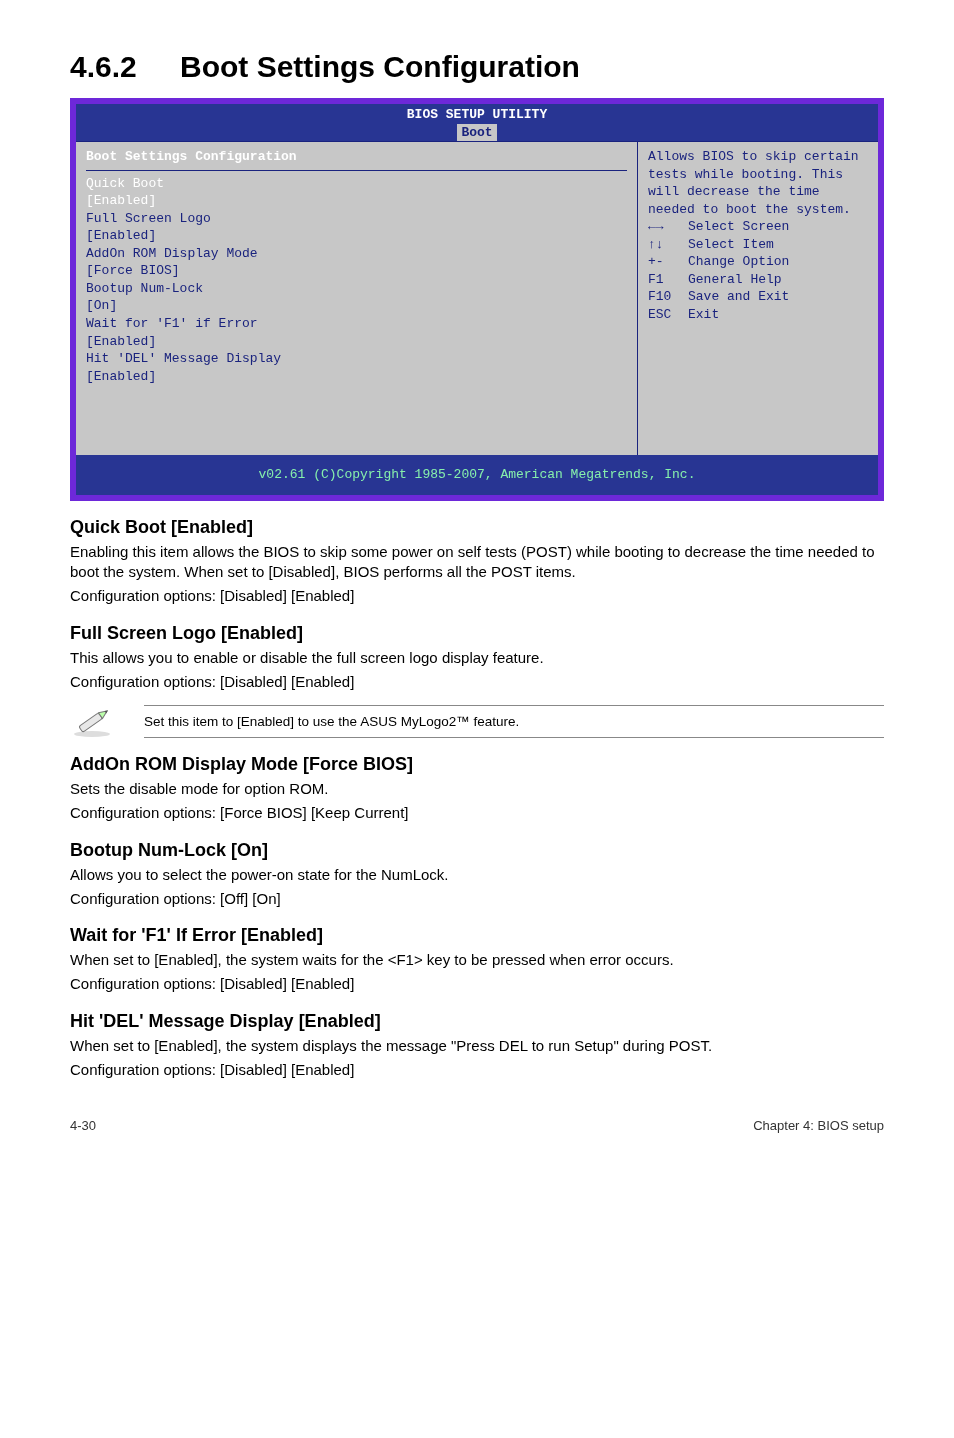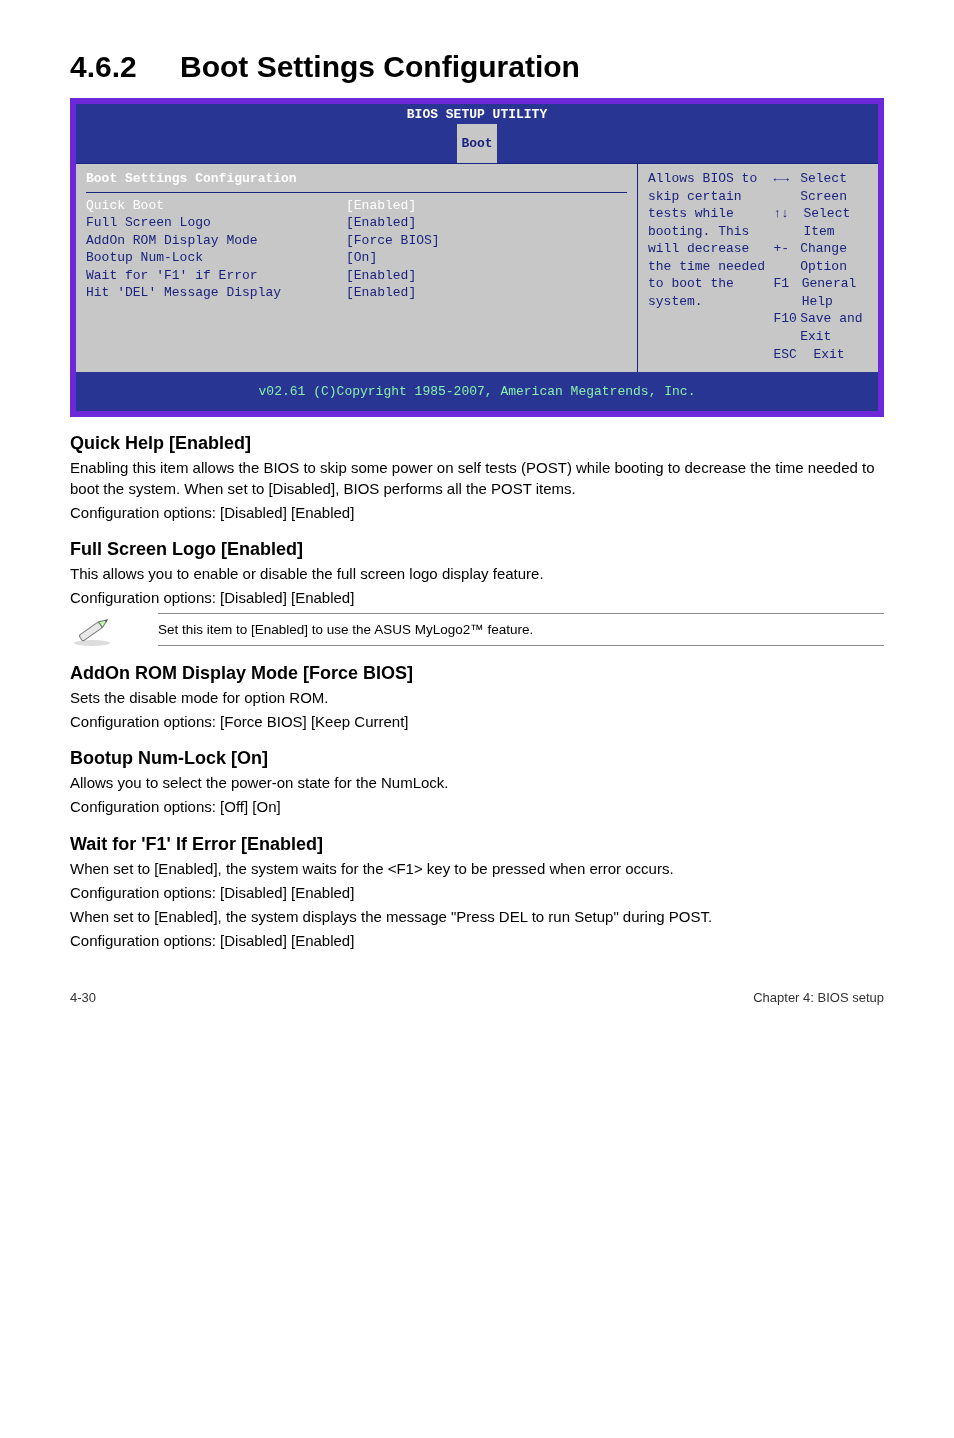--- a/index.html
+++ b/index.html
@@ -33,50 +33,50 @@
     color: #fff;
     text-align: center;
     padding: 2px 0 0 0;
     font-weight: bold;
     position: relative;
   }
   .bios-tab {
     display:inline-block;
     background:#c7c7c7;
     color:#1a237e;
-    padding:11px 4px;
+    padding:0 4px;
     font-weight:bold;
   }
   .bios-body {
     display:flex;
   }
   .bios-left {
     flex: 1;
     border-right: 1px solid #1a237e;
     border-top: 1px solid #1a237e;
     padding: 6px 10px 70px 10px;
     color: #1a237e;
   }
   .bios-left .heading {
     color:#fff;
     font-weight:bold;
     border-bottom:1px solid #1a237e;
     padding-bottom:4px;
     margin-bottom:4px;
   }
-  .bios-row { display:flex; }
+  .bios-row { display:flex;flex-direction:column; }
   .bios-row .k { width:260px; }
   .bios-row.sel .k, .bios-row.sel .v { color:#fff; }
   .bios-right {
     width: 220px;
     border-top: 1px solid #1a237e;
     padding: 6px 10px;
     color:#1a237e;
     display:flex;
-    flex-direction:row;
+    flex-direction:column;
     justify-content:flex-start;
   }
   .bios-help-keys .kr { display:flex; }
   .bios-help-keys .kk { width:40px; }
   .arrows { font-weight:bold; }
   .bios-footer {
     background:#283593;
     color:#86efac;
     text-align:center;
     padding:11px 0;
@@ -91,22 +91,22 @@
   }
   p.body {
     font-size: 15px;
     margin: 0 0 4px 0;
     line-height: 1.35;
   }
 
   .note-block {
     display:flex;
     align-items:center;
-    margin: 4px 0 6px 0;
-    gap: 44px;
+    margin: 12px 0 6px 0;
+    gap: 30px;
   }
   .note-text {
     flex:1;
     font-size:13.5px;
     border-top:1px solid #888;
     border-bottom:1px solid #888;
     padding:8px 0;
   }
   .pencil {
     width:44px; height:34px;
@@ -189,21 +189,21 @@
           <div class="kr">
               <span class="kk">ESC</span>
               <span>Exit</span>
             </div>
         </div>
       </div>
     </div>
     <div class="bios-footer">v02.61 (C)Copyright 1985-2007, American Megatrends, Inc.</div>
   </div>
 
-  <h3 class="opt">Quick Help [Enabled]</h3>
+  <h3 class="opt">Quick Boot [Enabled]</h3>
   <p class="body">Enabling this item allows the BIOS to skip some power on self tests (POST) while booting to decrease the time needed to boot the system. When set to [Disabled], BIOS performs all the POST items.</p>
   <p class="body">Configuration options: [Disabled] [Enabled]</p>
 
   <h3 class="opt">Full Screen Logo [Enabled]</h3>
   <p class="body">This allows you to enable or disable the full screen logo display feature.</p>
   <p class="body">Configuration options: [Disabled] [Enabled]</p>
 
   <div class="note-block">
     <svg class="pencil" viewBox="0 0 44 34">
       <ellipse cx="22" cy="30" rx="18" ry="3" fill="#ddd"></ellipse>
@@ -221,20 +221,21 @@
   <p class="body">Configuration options: [Force BIOS] [Keep Current]</p>
 
   <h3 class="opt">Bootup Num-Lock [On]</h3>
   <p class="body">Allows you to select the power-on state for the NumLock.</p>
   <p class="body">Configuration options: [Off] [On]</p>
 
   <h3 class="opt">Wait for 'F1' If Error [Enabled]</h3>
   <p class="body">When set to [Enabled], the system waits for the &lt;F1&gt; key to be pressed when error occurs.</p>
   <p class="body">Configuration options: [Disabled] [Enabled]</p>
 
+  <h3 class="opt">Hit 'DEL' Message Display [Enabled]</h3>
   <p class="body">When set to [Enabled], the system displays the message "Press DEL to run Setup" during POST.</p>
   <p class="body">Configuration options: [Disabled] [Enabled]</p>
 
   <div class="footer">
     <span>4-30</span>
     <span>Chapter 4: BIOS setup</span>
   </div>
 
 </div>
 

